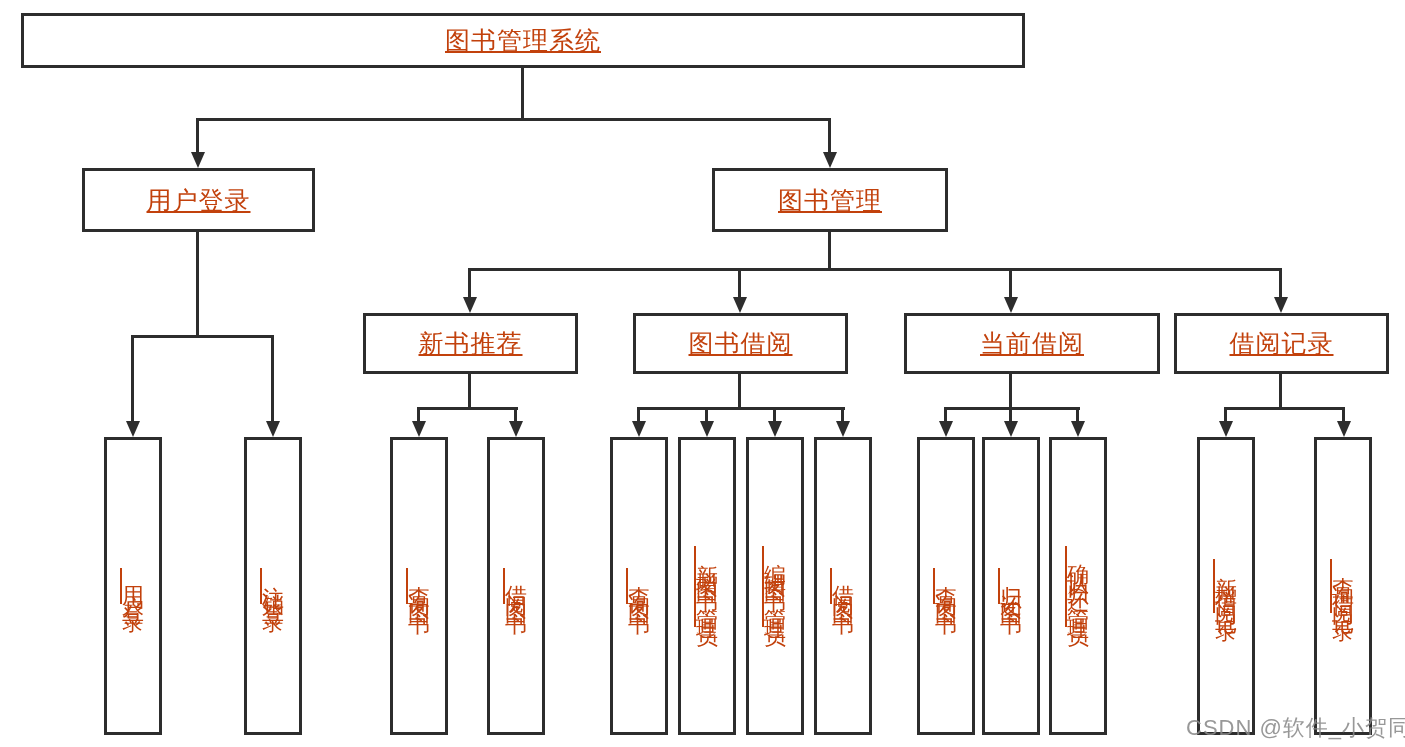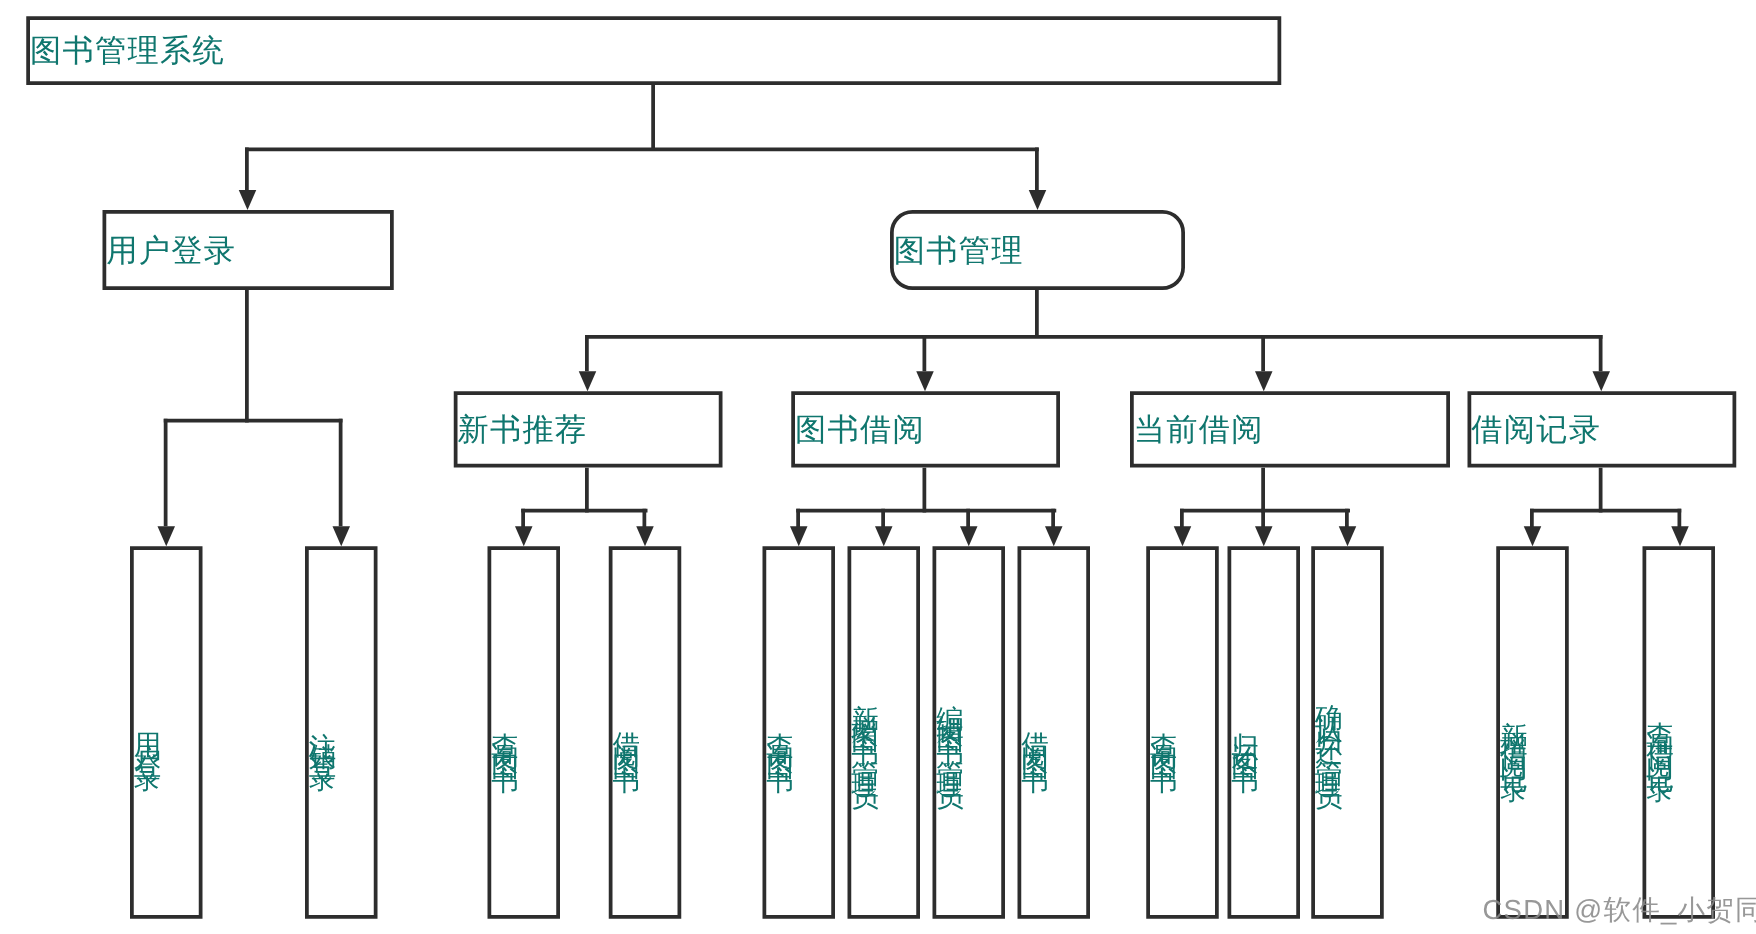--- a/index.html
+++ b/index.html
@@ -11,23 +11,24 @@
     font-family: "Liberation Sans", "DejaVu Sans", sans-serif;
     overflow: hidden;
   }
   .node {
     position: absolute;
     box-sizing: border-box;
     border: 3px solid #2d2d2d;
     background: #ffffff;
     display: flex;
     align-items: center;
-    justify-content: flex-start;
-    color: #0f766e;
+    justify-content: center;
+    color: #c2410c;
     z-index: 2;
+    text-decoration: underline;
   }
   .h { font-size: 25px; letter-spacing: 1px; }
   .v span {
     writing-mode: vertical-rl;
     text-orientation: mixed;
     font-size: 22px;
     letter-spacing: 9px;
     line-height: 1;
     white-space: nowrap;
   }
@@ -115,21 +116,21 @@
   <div class="ln" style="left:1342px; top:407px; width:3px;   height:16px;"></div>
   <div class="ar" style="left:1337px; top:421px;"></div>
 
   <div class="node h" style="left:21px; top:13px; width:1004px; height:55px;">
     <span>图书管理系统</span>
   </div>
 
   <div class="node h" style="left:82px; top:168px; width:233px; height:64px;">
     <span>用户登录</span>
   </div>
-  <div class="node h" style="left:712px; top:168px; width:236px; height:64px;border-radius:18px;">
+  <div class="node h" style="left:712px; top:168px; width:236px; height:64px;">
     <span>图书管理</span>
   </div>
 
   <div class="node h" style="left:633px; top:313px; width:215px; height:61px;">
     <span>图书借阅</span>
   </div>
   <div class="node h" style="left:363px; top:313px; width:215px; height:61px;">
     <span>新书推荐</span>
   </div>
   <div class="node h" style="left:904px; top:313px; width:256px; height:61px;">

